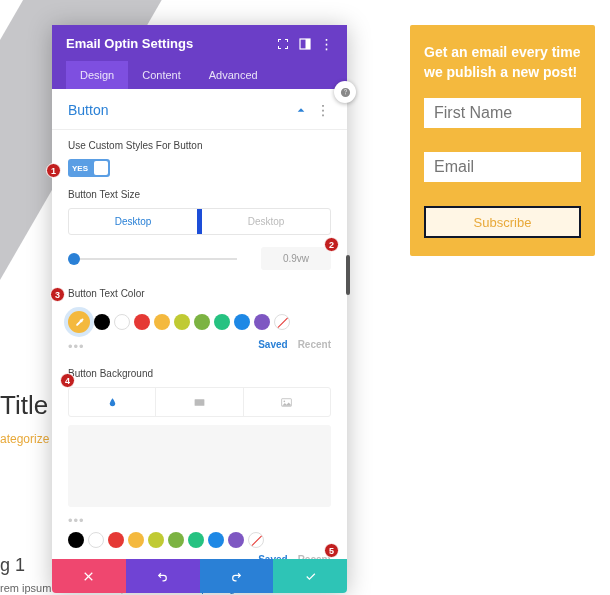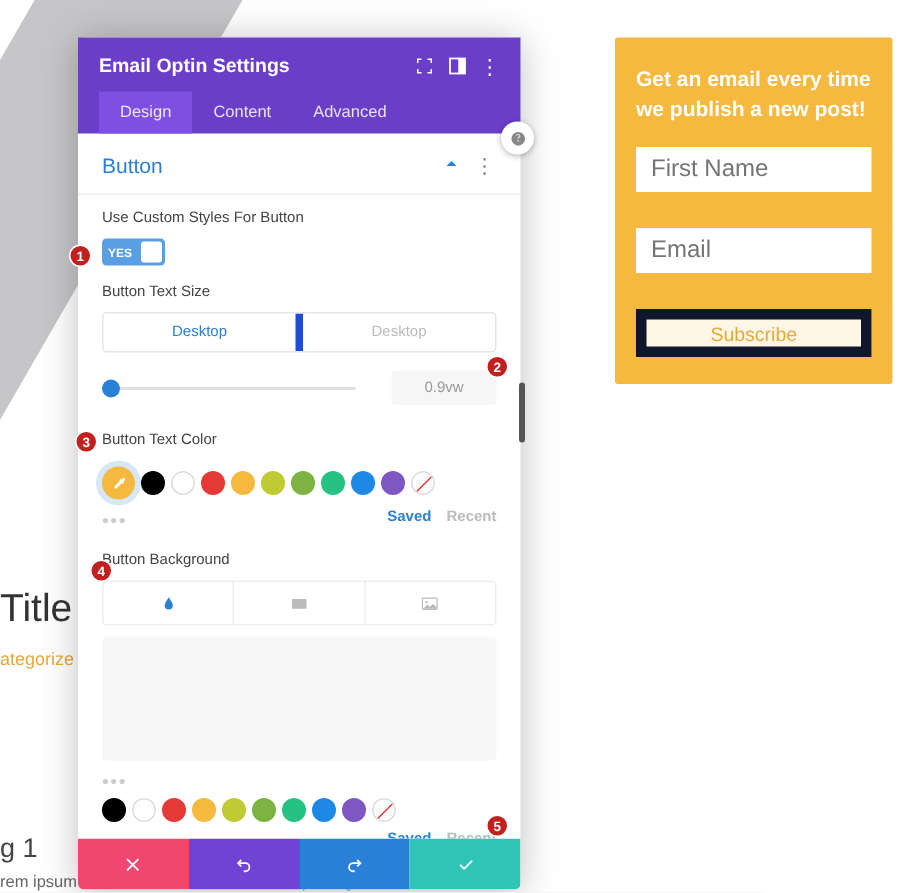--- a/index.html
+++ b/index.html
@@ -80,21 +80,21 @@
       padding: 0 10px;
       font-size: 16px;
       color: #666;
       margin-bottom: 24px;
       background: #fff;
     }
     .side-btn {
       width: 100%;
       height: 32px;
       background: transparent;
-      border: 7px solid #0f172a;
+      border: 2px solid #0f172a;
       color: #f4b93e;
       background-color: #fff6e5;
       font-size: 13px;
       cursor: pointer;
     }
     .side-btn span { color: #e8a93a; }
     .modal {
       position: absolute;
       left: 52px;
       top: 25px;

